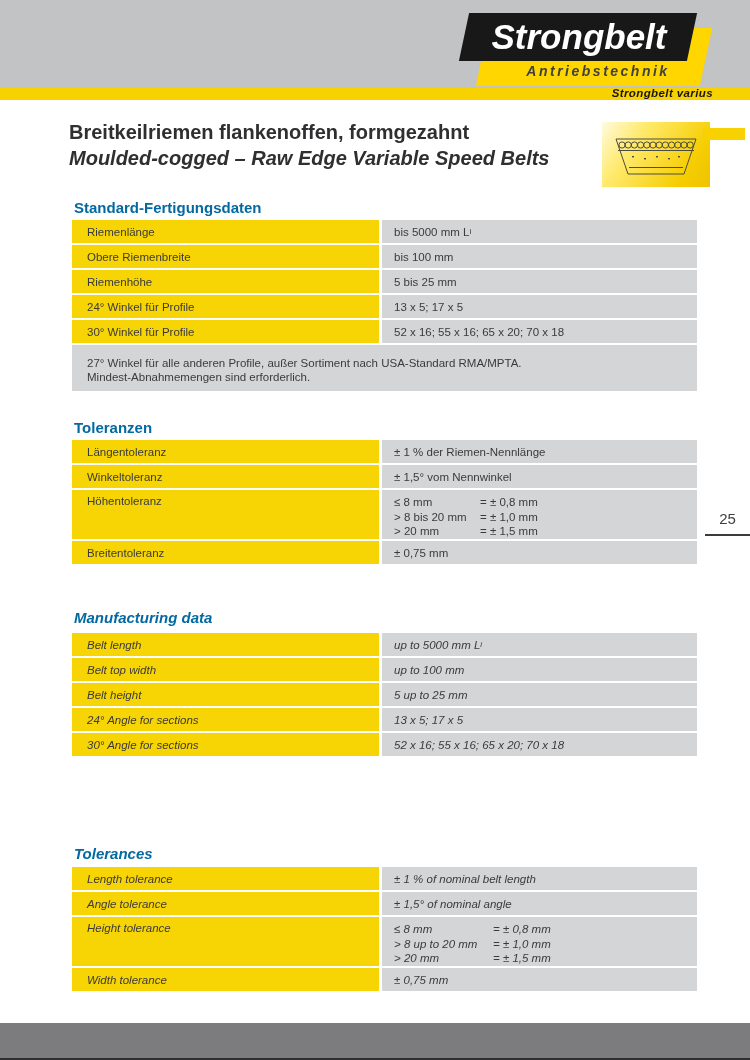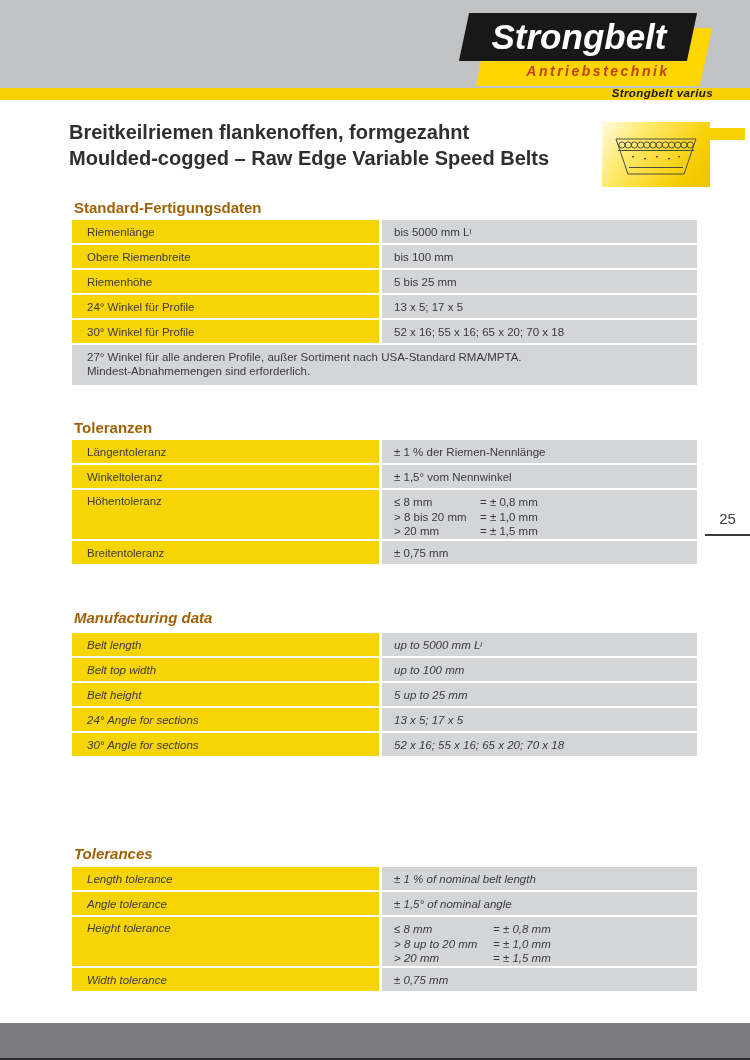--- a/index.html
+++ b/index.html
@@ -17,48 +17,48 @@
   .logo-yellow{position:absolute;top:28px;left:482px;width:224px;height:58px;
     background:#ffd600;transform:skewX(-12deg);}
   .logo-black{position:absolute;top:13px;left:464px;width:228px;height:48px;
     background:#181818;transform:skewX(-12deg);}
   .logo-name{
     position:absolute;top:17px;left:473px;width:212px;text-align:center;
     font-size:35px;line-height:40px;font-weight:bold;font-style:italic;color:#ffffff;
   }
   .logo-tagline{
     position:absolute;top:63px;left:498px;width:200px;text-align:center;
-    font-size:14px;font-style:italic;font-weight:bold;letter-spacing:2.5px;color:#c2410c;
+    font-size:14px;font-style:italic;font-weight:bold;letter-spacing:2.5px;color:#404040;
   }
   
   .title{position:absolute;top:119px;left:69px;width:540px;}
   .title .de{margin:0;font-size:20px;line-height:26px;font-weight:bold;color:#2f2f31;}
-  .title .en{margin:0;font-size:20px;line-height:26px;font-weight:bold;color:#2f2f31;}
+  .title .en{margin:0;font-size:20px;line-height:26px;font-weight:bold;font-style:italic;color:#2f2f31;}
   
   .belt-box{position:absolute;top:122px;left:602px;width:108px;height:65px;
     background:linear-gradient(125deg,#fffbe0 0%,#ffea6e 30%,#f6cd00 78%,#edc300 100%);}
   .side-tab{position:absolute;top:128px;left:703px;width:42px;height:12px;background:#f8d100;}
   
   .section{position:absolute;left:72px;width:625px;}
   #sec1{top:200px;} #sec2{top:420px;} #sec3{top:610px;} #sec4{top:846px;}
-  h2{margin:0 0 5px 2px;font-size:15px;line-height:15px;font-weight:bold;color:#a16207;}
+  h2{margin:0 0 5px 2px;font-size:15px;line-height:15px;font-weight:bold;color:#0369a1;}
   #sec3 h2{margin-bottom:8px;} #sec4 h2{margin-bottom:6px;}
   .en-sec h2,.en-sec .cl,.en-sec .cr,.en-sec .note{font-style:italic;}
   .trow{display:flex;margin-bottom:2px;align-items:flex-end;}
   .cl{width:307px;box-sizing:border-box;background:#f7d403;padding-left:15px;
       display:flex;align-items:center;font-size:11.5px;min-height:23px;}
   .cr{flex:1;box-sizing:border-box;background:#d4d5d7;margin-left:3px;padding-left:12px;
       display:flex;align-items:center;font-size:11.5px;min-height:23px;}
   .trow.multi .cl,.trow.multi .cr{align-items:flex-start;padding-top:5px;min-height:49px;}
   .trow.multi .cr{display:block;}
   .tl{line-height:14.6px;}
   .cond{display:inline-block;width:86px;}
   .en-sec .cond{width:99px;}
   sub{font-size:8px;}
-  .note{background:#d4d5d7;padding:6px 10px 7px 15px;font-size:11.5px;line-height:13.6px;}
+  .note{background:#d4d5d7;padding:12px 10px 7px 15px;font-size:11.5px;line-height:13.6px;}
   .note div{white-space:nowrap;}
   
   .pagenum{position:absolute;top:510px;left:705px;width:45px;text-align:center;
     font-size:15px;color:#404040;}
   .pagenum-line{position:absolute;top:534px;left:705px;width:45px;height:2px;background:#3b3b3d;}
   
   .footer{position:absolute;top:1023px;left:0;width:750px;height:35px;background:#7c7c7e;}
   .footer-line{position:absolute;top:1058px;left:0;width:750px;height:2px;background:#2e2e30;}
 </style>
 </head>

